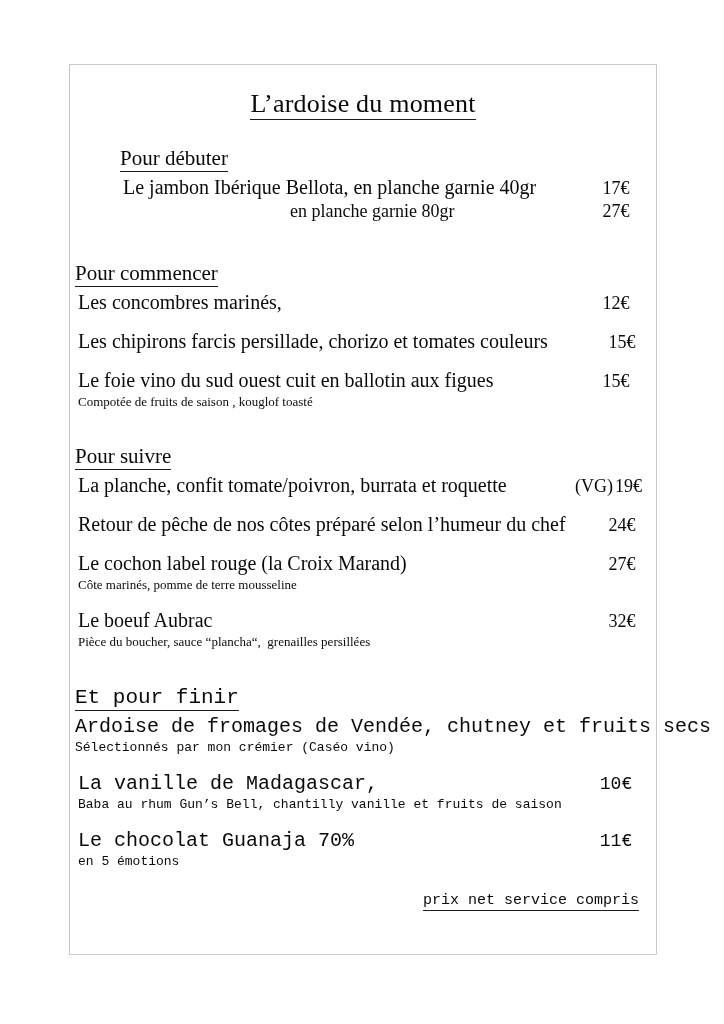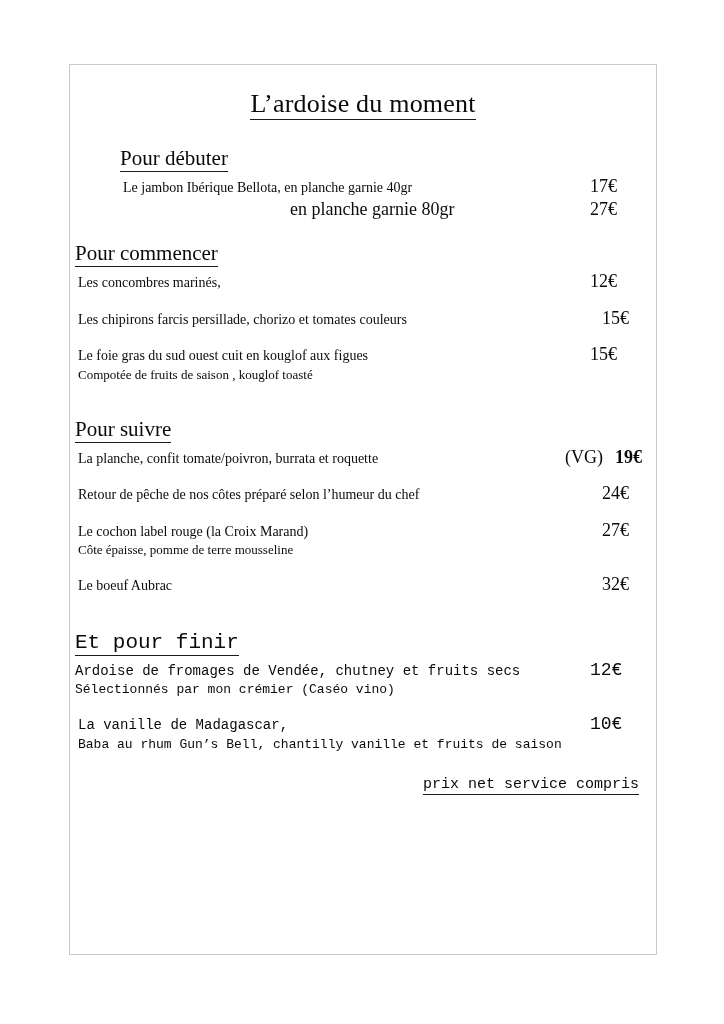--- a/index.html
+++ b/index.html
@@ -63,46 +63,46 @@
     margin: 0;
     padding: 0;
     display: block;
   }
   .section-heading span {
     border-bottom: 1px solid #1a1a1a;
     padding-bottom: 1px;
   }
 
   .sec-debuter   { margin-top: 27px; margin-left: 45px; }
-  .sec-commencer { margin-top: 21px; }
+  .sec-commencer { margin-top: 38px; }
   .sec-suivre    { margin-top: 33px; }
   .sec-finir     { margin-top: 34px; font-family: Liberation Mono, monospace; }
 
   
   .item {
     margin-top: 4px;
   }
   .item + .item {
     margin-top: 14px;
   }
   .item-row {
     display: flex;
     align-items: baseline;
     justify-content: space-between;
     line-height: 1.25;
   }
   .item-name {
-    font-size: 14px;
+    font-size: 20px;
     padding-left: 3px;
     white-space: pre;
   }
   .item-price {
     font-size: 18px;
     white-space: nowrap;
-    text-align: left;
+    text-align: center;
     flex: 0 0 auto;
     padding-left: 10px;
   }
   .item-tag {
     font-size: 18px;
     white-space: nowrap;
     padding-left: 10px;
   }
   .item-caption {
     font-size: 13px;
@@ -181,60 +181,61 @@
 
       <div class="item gap-md pw-c">
         <div class="item-row">
           <div class="item-name">Les chipirons farcis persillade, chorizo et tomates couleurs</div>
           <div class="item-price">15€</div>
         </div>
       </div>
 
       <div class="item gap-lg pw-a">
         <div class="item-row">
-          <div class="item-name">Le foie gras du sud ouest cuit en kouglof aux figues</div>
+          <div class="item-name">Le foie vino du sud ouest cuit en ballotin aux figues</div>
           <div class="item-price">15€</div>
         </div>
         <div class="item-caption">Compotée de fruits de saison , kouglof toasté</div>
       </div>
     </div>
 
     <div class="section sec-suivre pw-c">
       <div class="section-heading"><span>Pour suivre</span></div>
 
       <div class="item">
         <div class="item-row">
           <div class="item-name">La planche, confit tomate/poivron, burrata et roquette</div>
           <div style="display:flex;align-items:baseline;">
             <div class="item-tag">(VG)</div>
-            <div class="item-price" style="min-width:auto;padding-left:12px;font-weight:bold;">19€</div>
+            <div class="item-price" style="min-width:auto;padding-left:2px;">19€</div>
           </div>
         </div>
       </div>
 
       <div class="item gap-md">
         <div class="item-row">
           <div class="item-name">Retour de pêche de nos côtes préparé selon l’humeur du chef</div>
           <div class="item-price">24€</div>
         </div>
       </div>
 
       <div class="item gap-sm pw-a">
         <div class="item-row">
           <div class="item-name">Le cochon label rouge (la Croix Marand)</div>
           <div class="item-price">27€</div>
         </div>
-        <div class="item-caption">Côte épaisse, pomme de terre mousseline</div>
+        <div class="item-caption">Côte marinés, pomme de terre mousseline</div>
       </div>
 
       <div class="item gap-sm pw-a">
         <div class="item-row">
           <div class="item-name">Le boeuf Aubrac</div>
           <div class="item-price">32€</div>
         </div>
+        <div class="item-caption">Pièce du boucher, sauce “plancha“,  grenailles persillées</div>
       </div>
     </div>
 
     <div class="section sec-finir pw-a">
       <div class="section-heading"><span>Et pour finir </span></div>
 
       <div class="item">
         <div class="item-row">
           <div class="item-name" style="padding-left:0;">Ardoise de fromages de Vendée, chutney et fruits secs</div>
           <div class="item-price">12€</div>
@@ -243,18 +244,25 @@
       </div>
 
       <div class="item gap-md">
         <div class="item-row">
           <div class="item-name">La vanille de Madagascar,</div>
           <div class="item-price">10€</div>
         </div>
         <div class="item-caption">Baba au rhum Gun’s Bell, chantilly vanille et fruits de saison</div>
       </div>
 
+      <div class="item gap-md">
+        <div class="item-row">
+          <div class="item-name">Le chocolat Guanaja 70%</div>
+          <div class="item-price">11€</div>
+        </div>
+        <div class="item-caption">en 5 émotions</div>
+      </div>
 
       <div class="footer-note"><span>prix net service compris</span></div>
     </div>
 
   </div>
 </div>
 
 </body></html>

